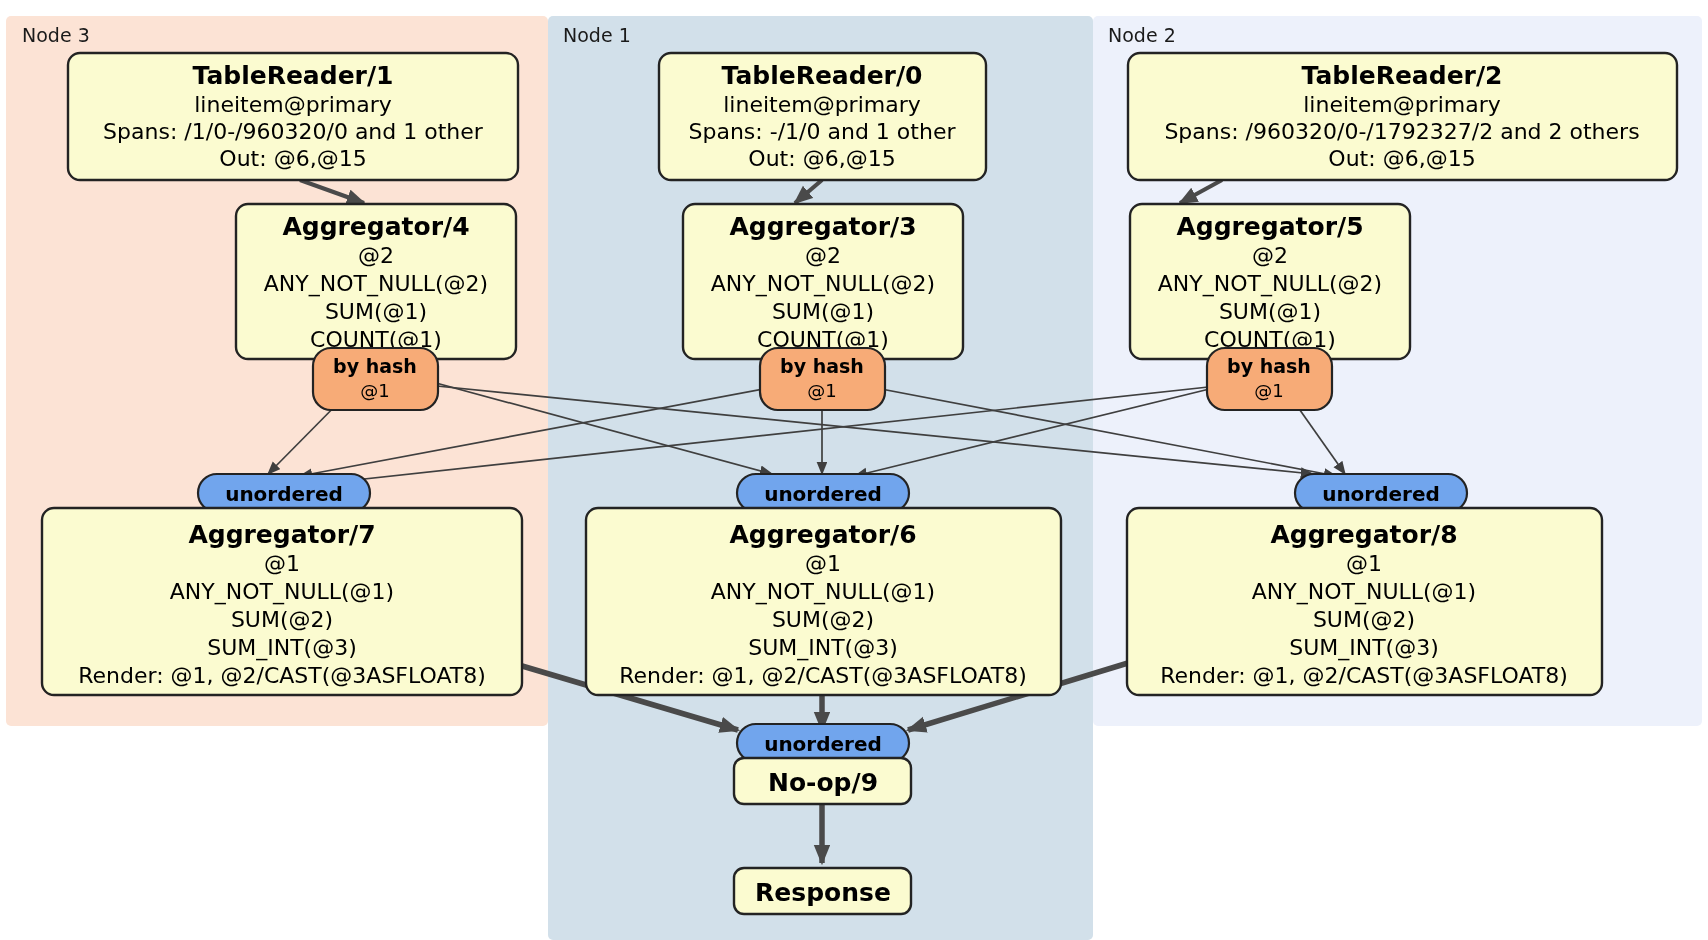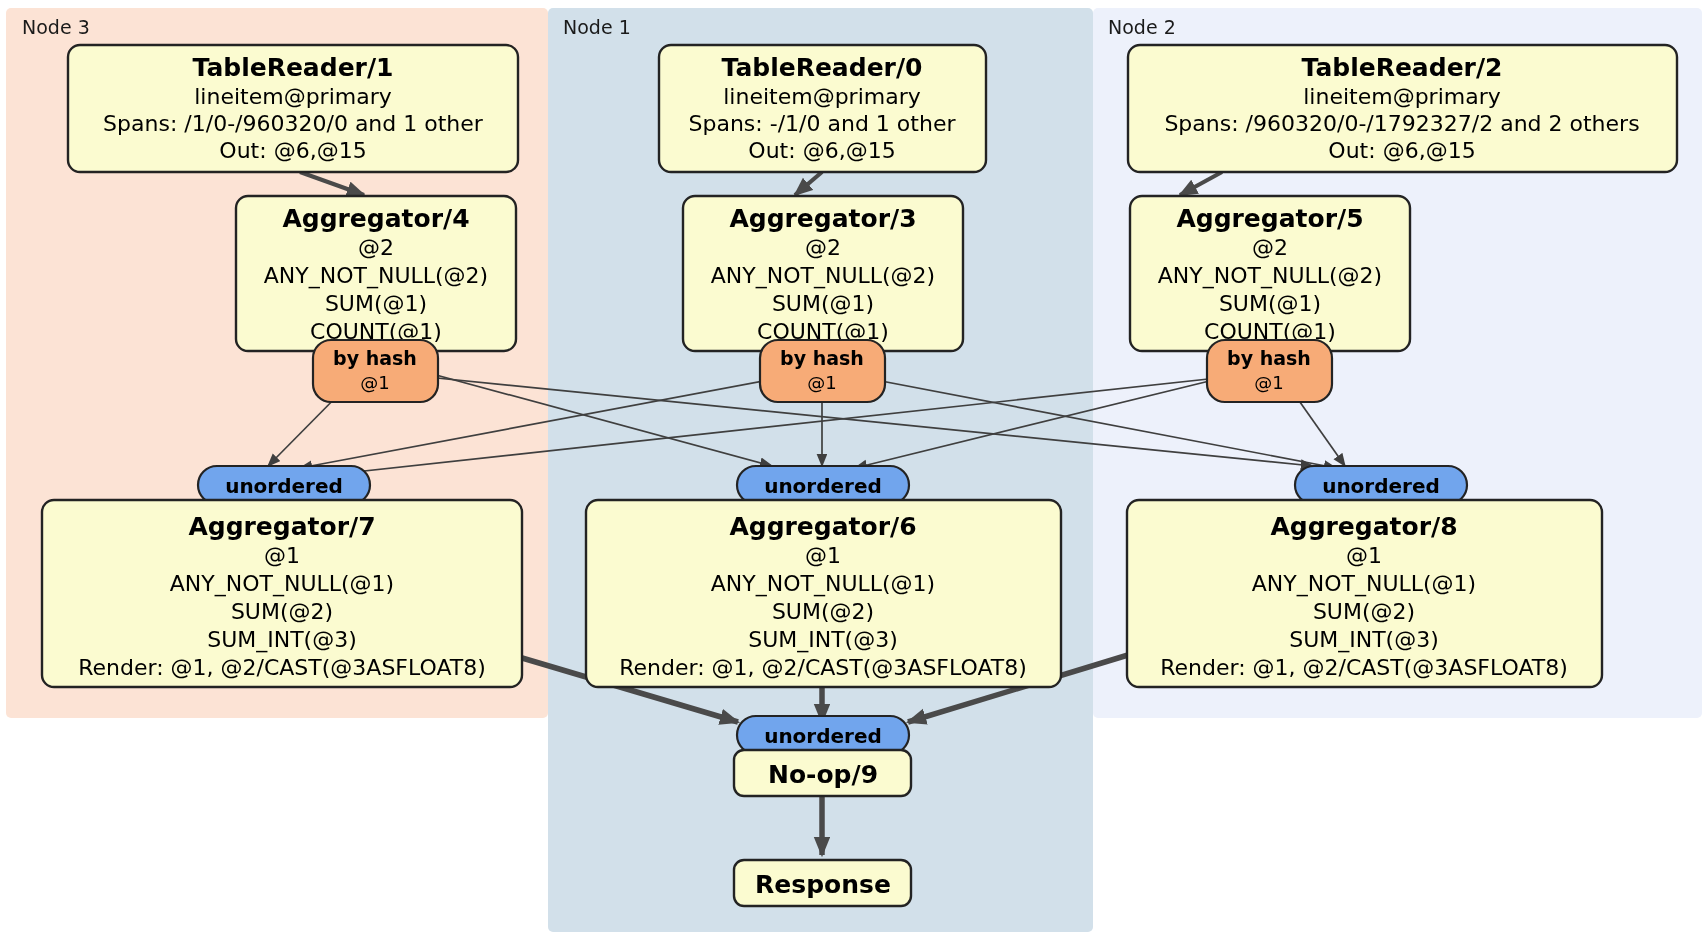--- a/index.html
+++ b/index.html
@@ -10,20 +10,21 @@
   body {
     width: 1708px;
     height: 940px;
     font-family: "DejaVu Sans", sans-serif;
     overflow: hidden;
   }
   #diagram-root {
     position: relative;
     width: 1708px;
     height: 680px;
+    margin-top: 8px;
   }
   svg#plan-svg {
     display: block;
     width: 1708px;
     height: 940px;
   }
   .node-panel-label {
     font-family: "DejaVu Sans", sans-serif;
     font-size: 19px;
     fill: #1a1a1a;

